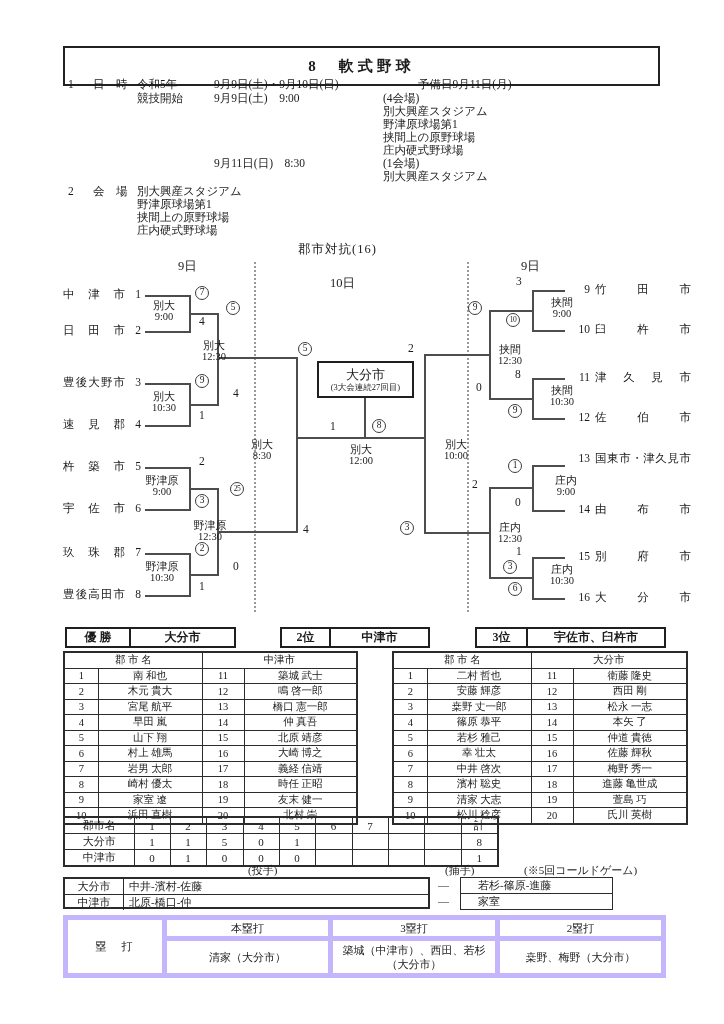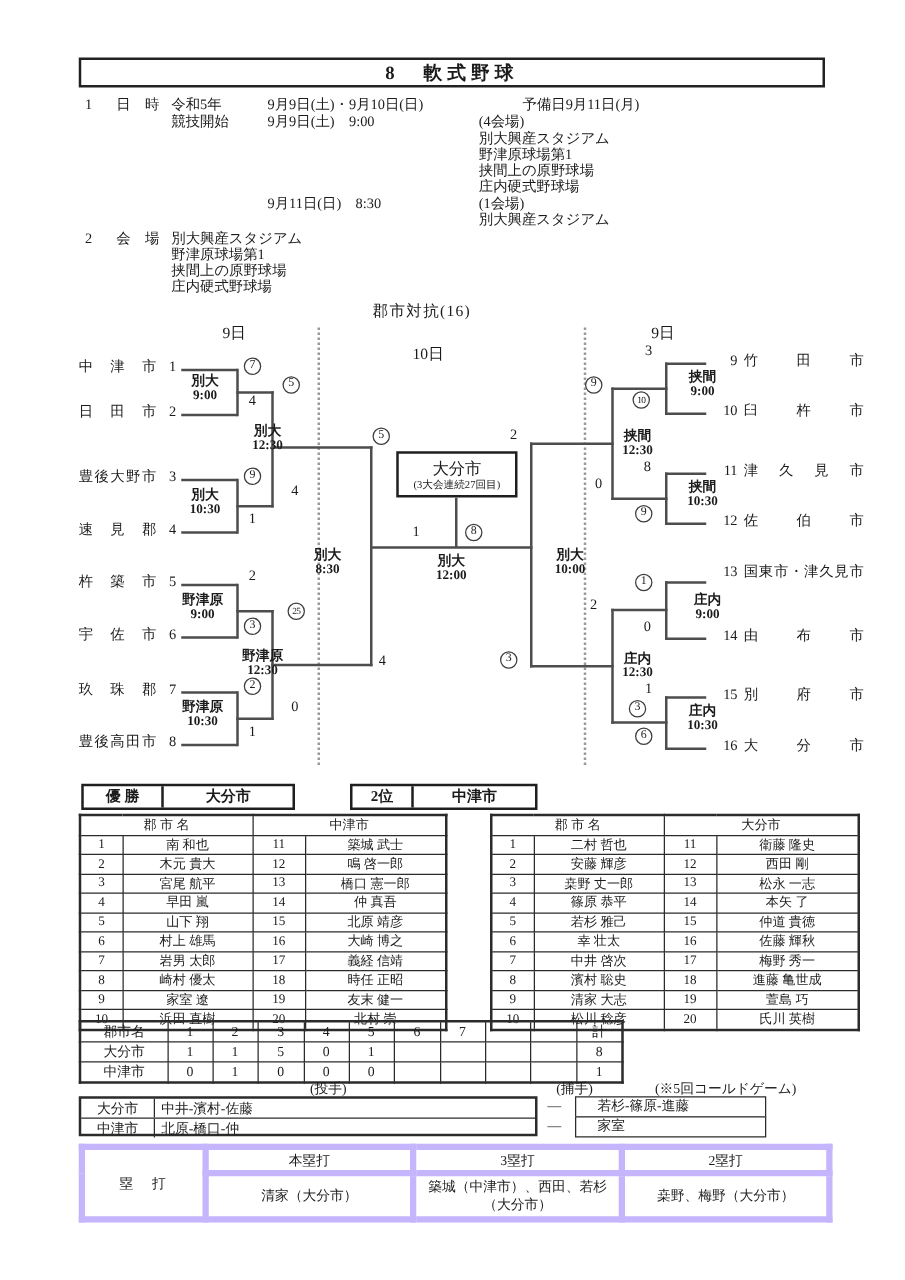--- a/index.html
+++ b/index.html
@@ -1,37 +1,37 @@
 <!DOCTYPE html>
 <html><head>
 <meta charset="utf-8">
 <style>
   html,body{margin:0;padding:0;background:#fff;}
   #page{position:relative;width:724px;height:1024px;background:#fff;overflow:hidden;
         font-family:"Liberation Serif","DejaVu Serif",serif;color:#1b1b1b;}
   
-  .titlebox{position:absolute;left:63px;top:46px;width:597px;height:24px;border:2px solid #222;
+  .titlebox{position:absolute;left:63px;top:46px;width:597px;height:40px;border:2px solid #222;
             box-sizing:border-box;display:flex;align-items:center;justify-content:center;
             font-weight:bold;font-size:15px;letter-spacing:4px;}
   
   .itxt{position:absolute;font-size:11.5px;line-height:13px;white-space:nowrap;}
   .ilist{position:absolute;font-size:11.5px;line-height:13px;}
   .ilist div{height:13px;white-space:nowrap;}
   
   .hl{position:absolute;height:2px;background:#4d4d4d;}
   .vl{position:absolute;width:2px;background:#4d4d4d;}
   .dash{position:absolute;width:0;border-left:2px dotted #999;}
   .dayh{position:absolute;font-size:12.5px;}
   .heading{position:absolute;font-size:12.5px;letter-spacing:1px;text-align:center;}
   .team-l{position:absolute;left:63px;width:78px;display:flex;justify-content:space-between;font-size:11.5px;line-height:13px;}
   .tname{display:inline-block;width:62px;text-align:justify;text-align-last:justify;}
   .team-r{position:absolute;left:572px;width:122px;display:flex;font-size:11.5px;line-height:13px;}
   .tseed-r{display:inline-block;width:18px;text-align:right;margin-right:5px;}
   .tname-r{display:inline-block;width:96px;text-align:justify;text-align-last:justify;}
-  .vlab{position:absolute;width:56px;text-align:center;font-size:11px;line-height:11px;background:transparent;font-weight:bold;}
+  .vlab{position:absolute;width:56px;text-align:center;font-size:11px;line-height:11px;background:transparent;}
   .vlab .vtime{font-size:10.5px;}
   .sc{position:absolute;font-size:11.5px;line-height:12px;}
   .sc[data-circled="true"]{width:14px;height:14px;border:1px solid #3c3c3c;border-radius:50%;
       display:flex;align-items:center;justify-content:center;font-size:9.5px;line-height:1;
       box-sizing:border-box;background:#fff;}
   .champ{position:absolute;left:317px;top:361px;width:97px;height:37px;border:2px solid #1f1f1f;
          box-sizing:border-box;background:#fff;display:flex;flex-direction:column;align-items:center;
          justify-content:center;z-index:2;}
   .champ .cn{font-size:13px;line-height:14px;}
   .champ .cnote{font-size:8.5px;line-height:10px;}
@@ -329,20 +329,24 @@
   <span class="sc" style="left:508px;top:582px" data-circled="true">6</span>
 
   <div class="resbox" style="left:65px;top:627px;width:171px">
     <div class="rl" style="width:64px">優 勝</div>
     <div class="rv">大分市</div>
   </div>
   <div class="resbox" style="left:280px;top:627px;width:150px">
     <div class="rl" style="width:49px">2位</div>
     <div class="rv">中津市</div>
   </div>
+  <div class="resbox" style="left:475px;top:627px;width:191px">
+    <div class="rl" style="width:51px">3位</div>
+    <div class="rv">宇佐市、臼杵市</div>
+  </div>
 
   <table class="roster" style="left:63px;width:293px">
     <colgroup>
         <col style="width:34px">
         <col style="width:104px">
         <col style="width:42px">
         <col style="width:113px">
       </colgroup>
     <thead>
         <tr>

